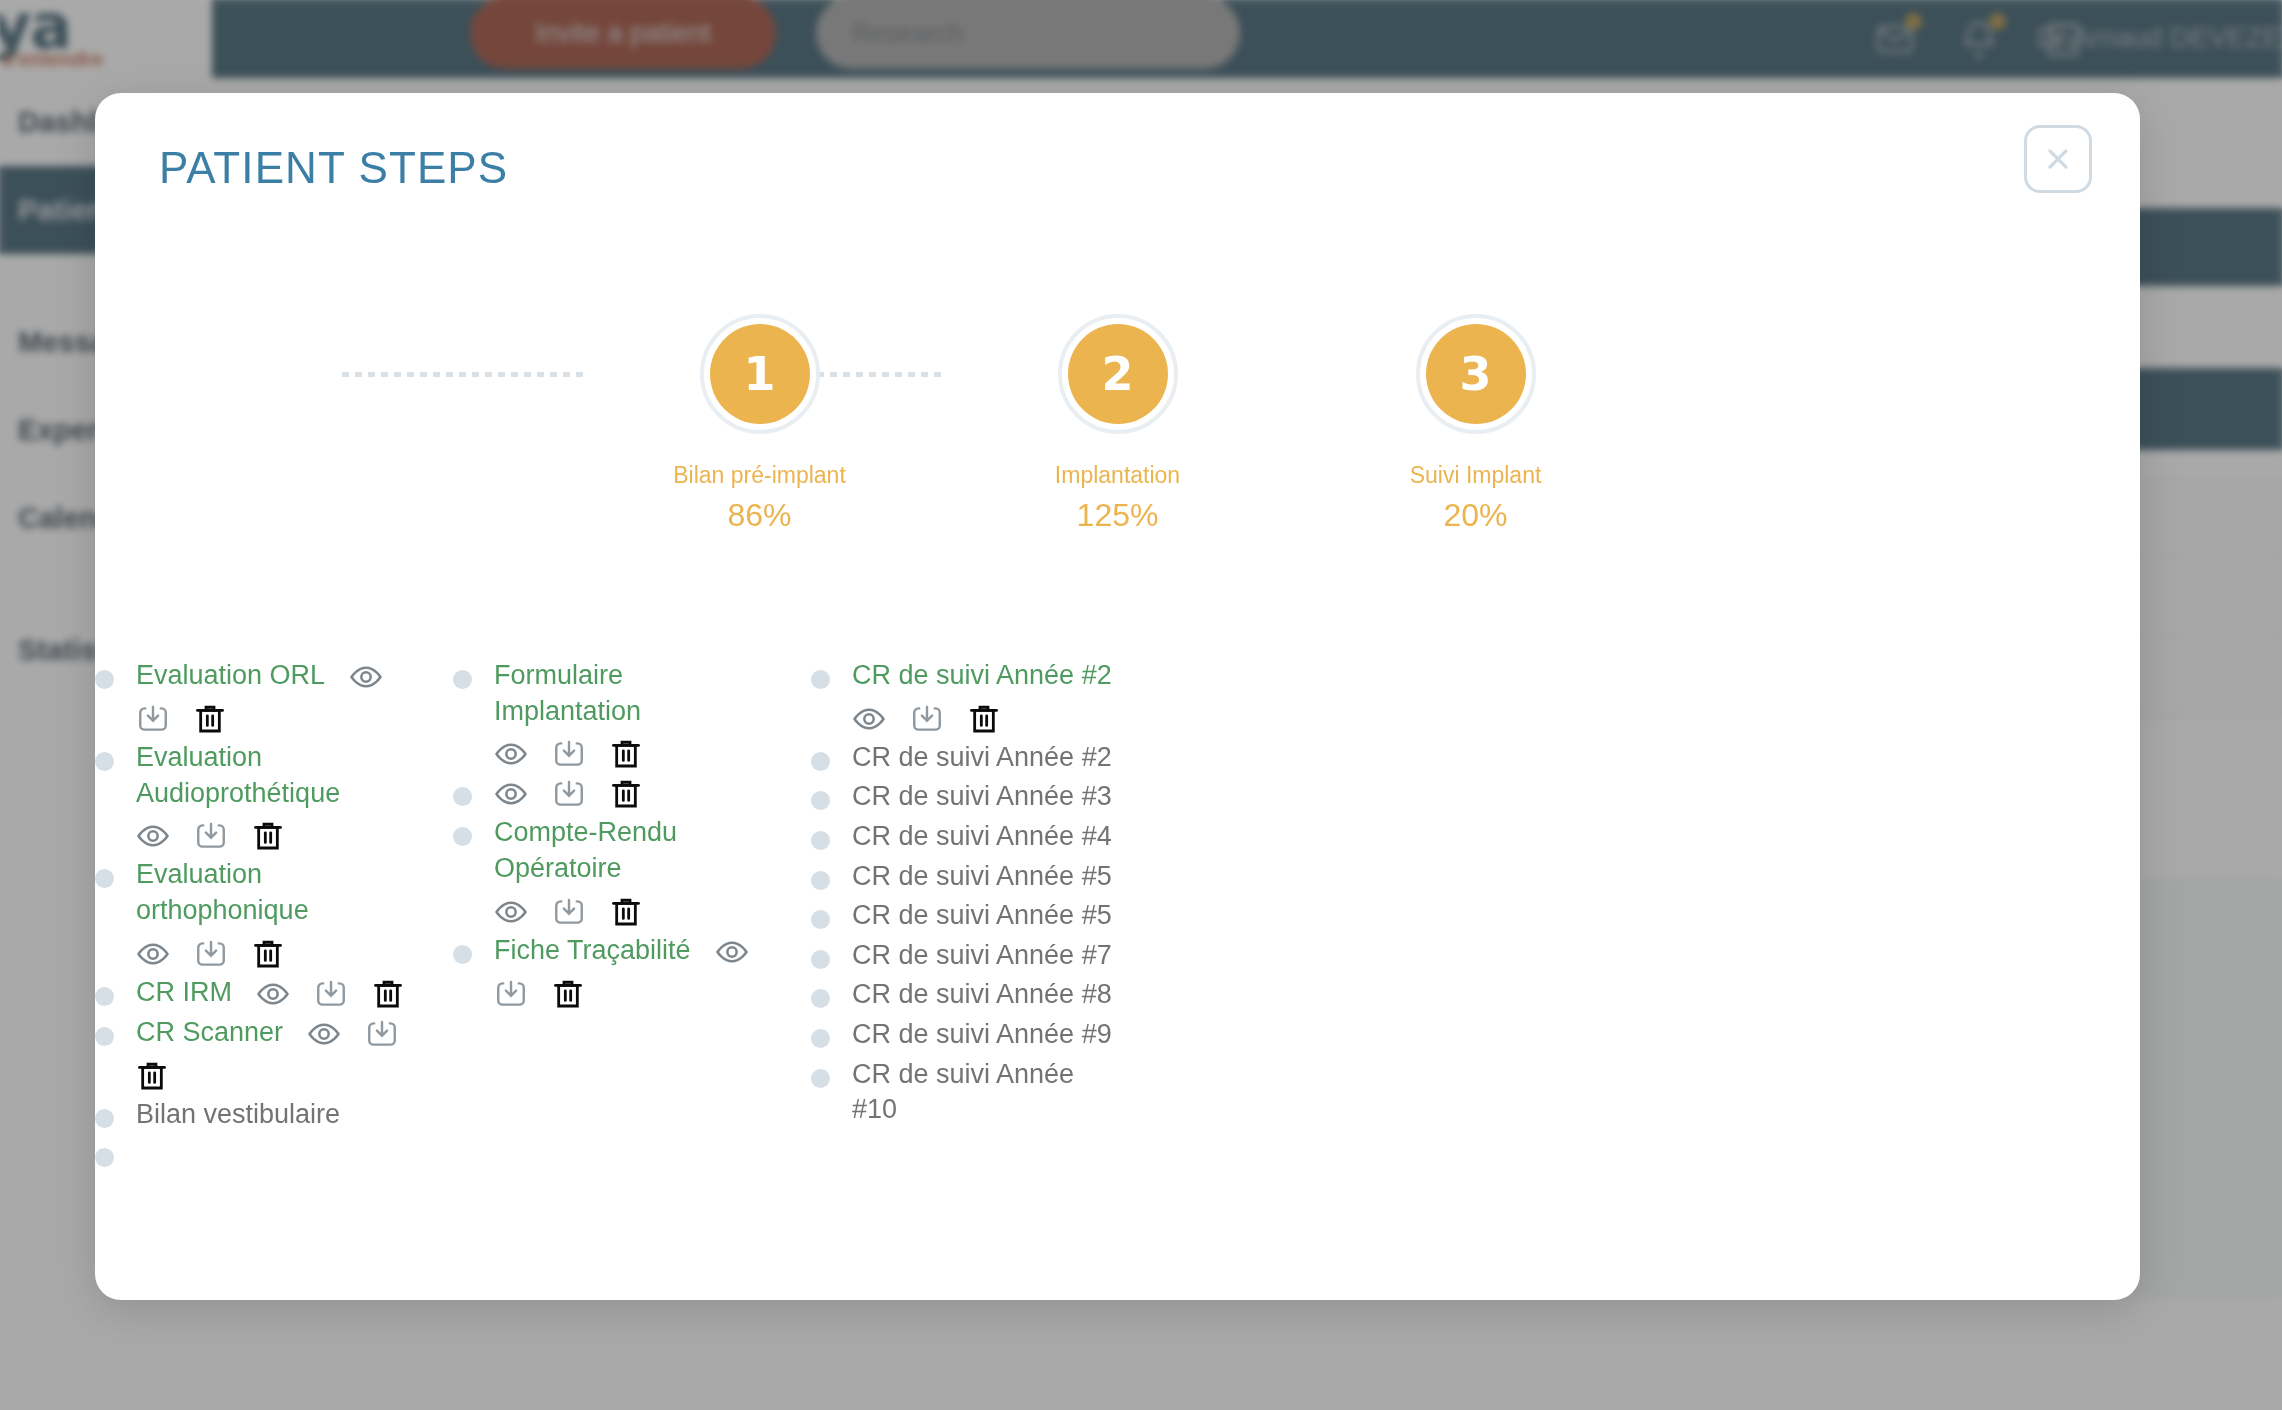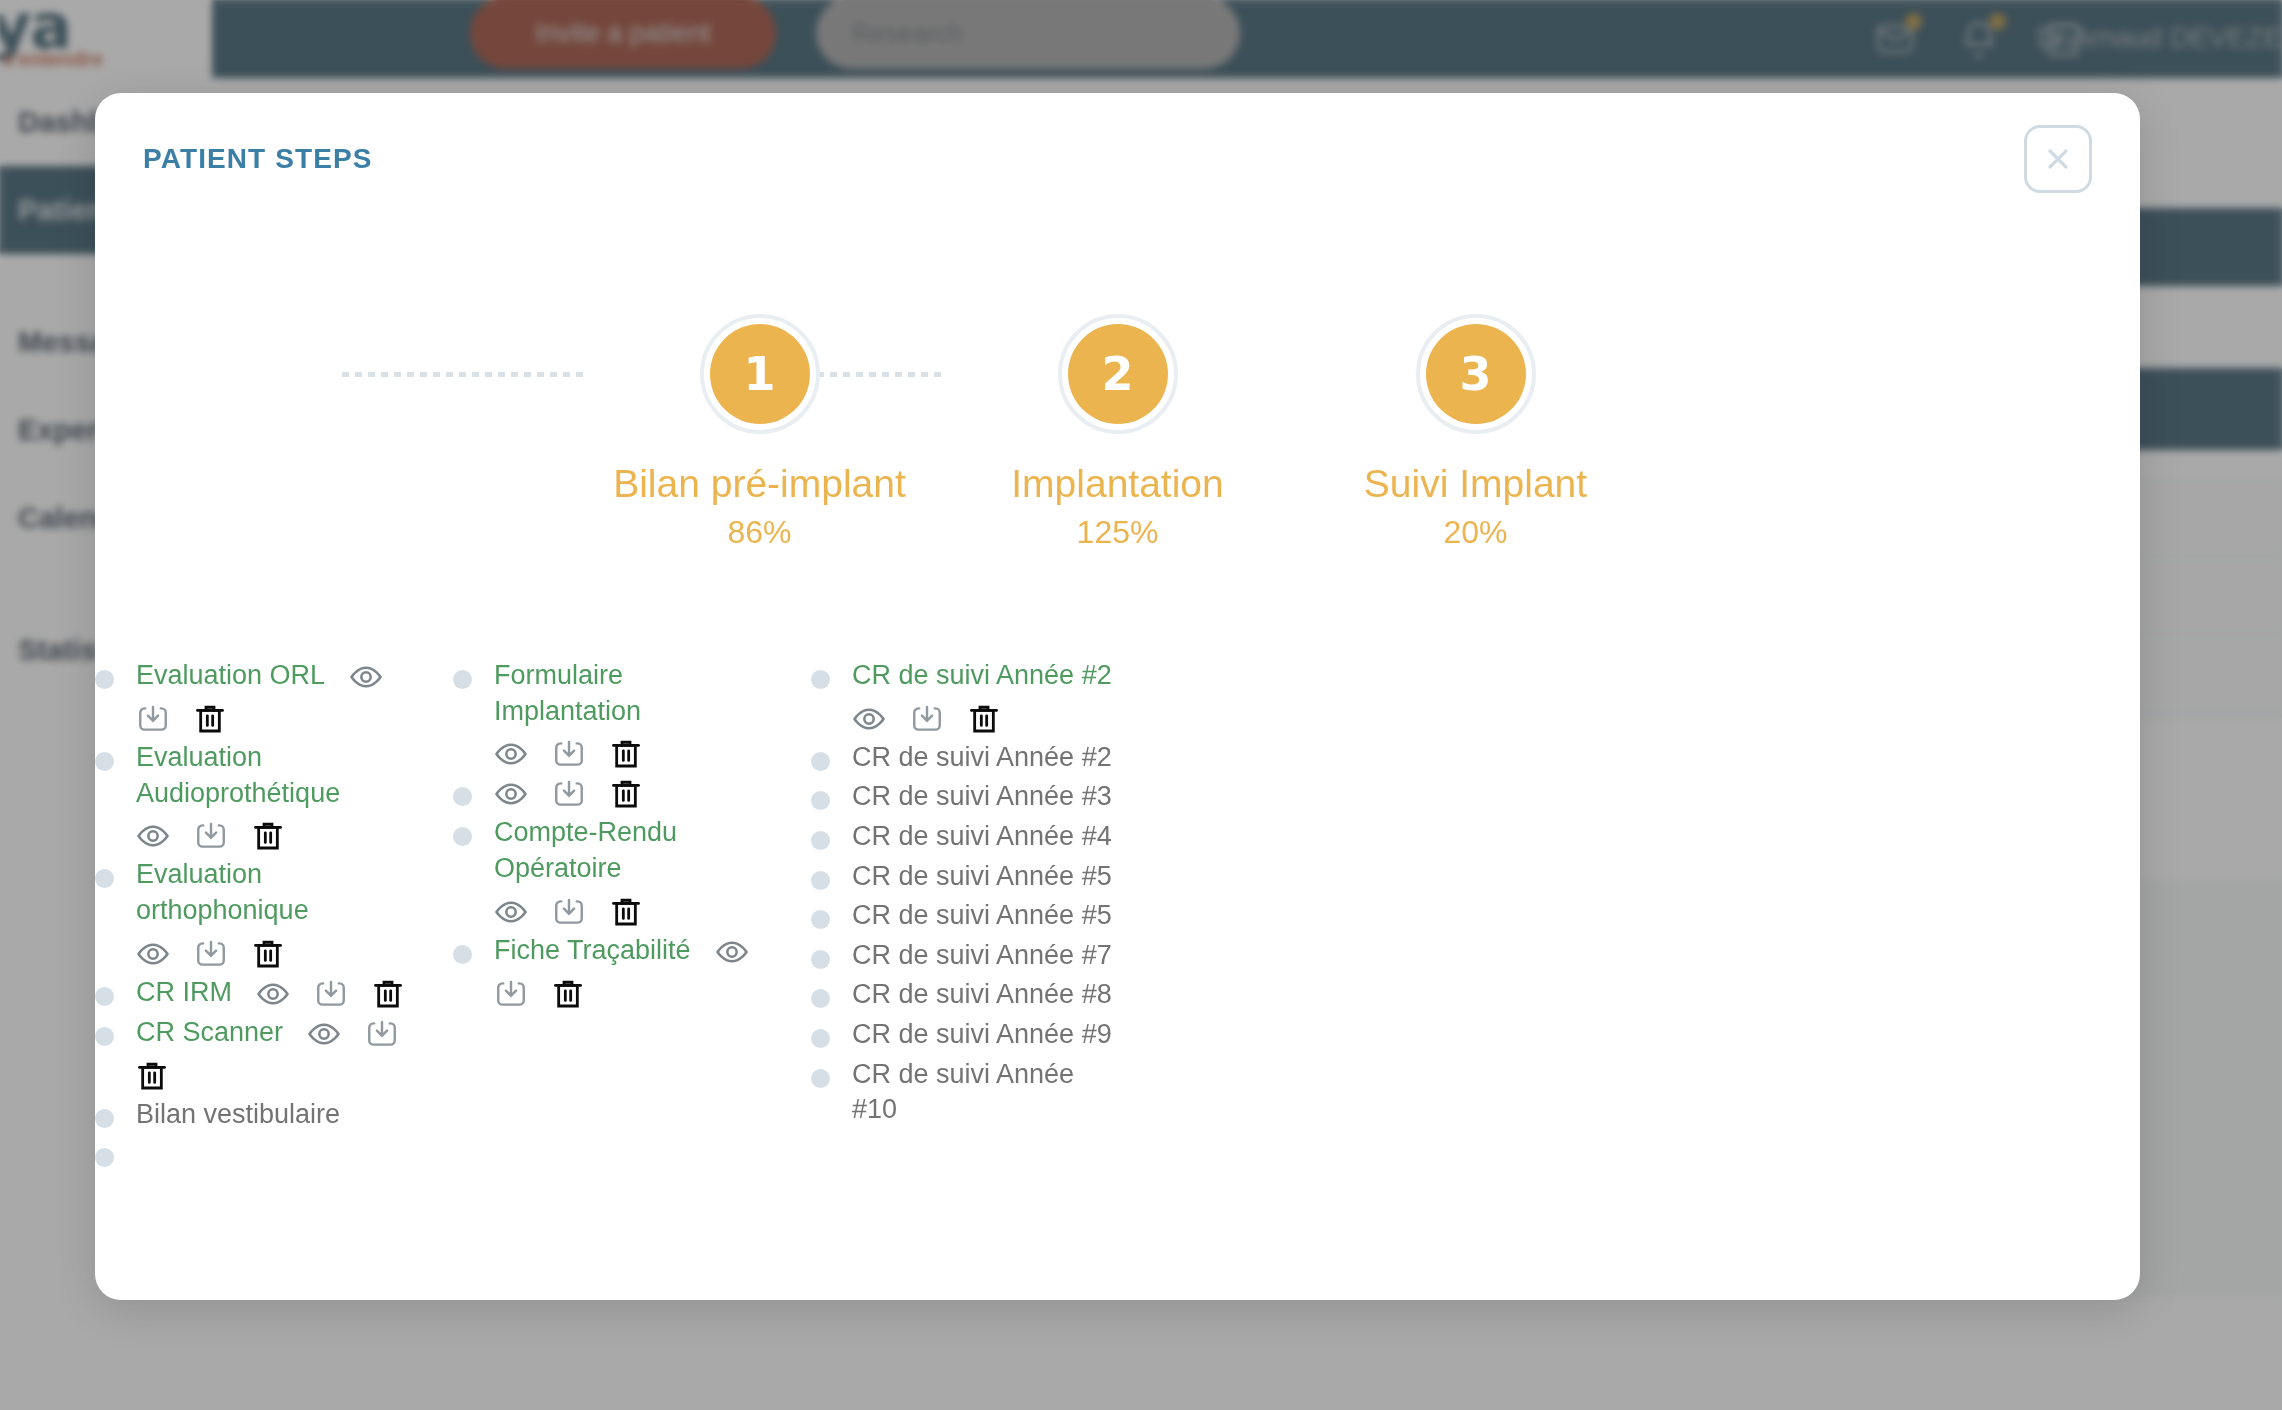--- a/index.html
+++ b/index.html
@@ -148,22 +148,22 @@
   .modal {
     position: absolute;
     left: 95px; top: 93px;
     width: 2045px; height: 1207px;
     background: #ffffff;
     border-radius: 26px;
     box-shadow: 0 10px 44px rgba(0,0,0,0.14);
     overflow: hidden;
   }
   .modal-title {
-    position: absolute; left: 48px; top: 50px;
-    font-size: 28px; font-weight: 700;
+    position: absolute; left: 64px; top: 50px;
+    font-size: 44px; font-weight: 400;
     color: #3c7fa6;
     letter-spacing: 1.1px;
   }
   .close-btn {
     position: absolute; right: 48px; top: 32px;
     width: 68px; height: 68px;
     border: 3px solid #cfdae3;
     border-radius: 16px;
     background: #ffffff;
     display: flex; align-items: center; justify-content: center;
@@ -195,21 +195,21 @@
   .connector {
     position: absolute; top: 58px; height: 5px;
     background-image: repeating-linear-gradient(to right, #d9e1e7 0 7px, transparent 7px 13px);
     z-index: 1;
   }
   .conn-1 { left: 247px; width: 243px; }
   .conn-2 { left: 605px; width: 243px; }
 
   .step-label {
     margin-top: 28px;
-    font-size: 39px; color: #ecb44f;
+    font-size: 23px; color: #ecb44f;
     text-align: right; white-space: nowrap;
   }
   .step-pct { margin-top: 8px; font-size: 32px; color: #ecb44f; }
 
   
   .columns {
     position: absolute; left: 0; right: 0; top: 565px;
     display: flex; 
   }
   .col { width: 358px; padding-right: 16px; }

